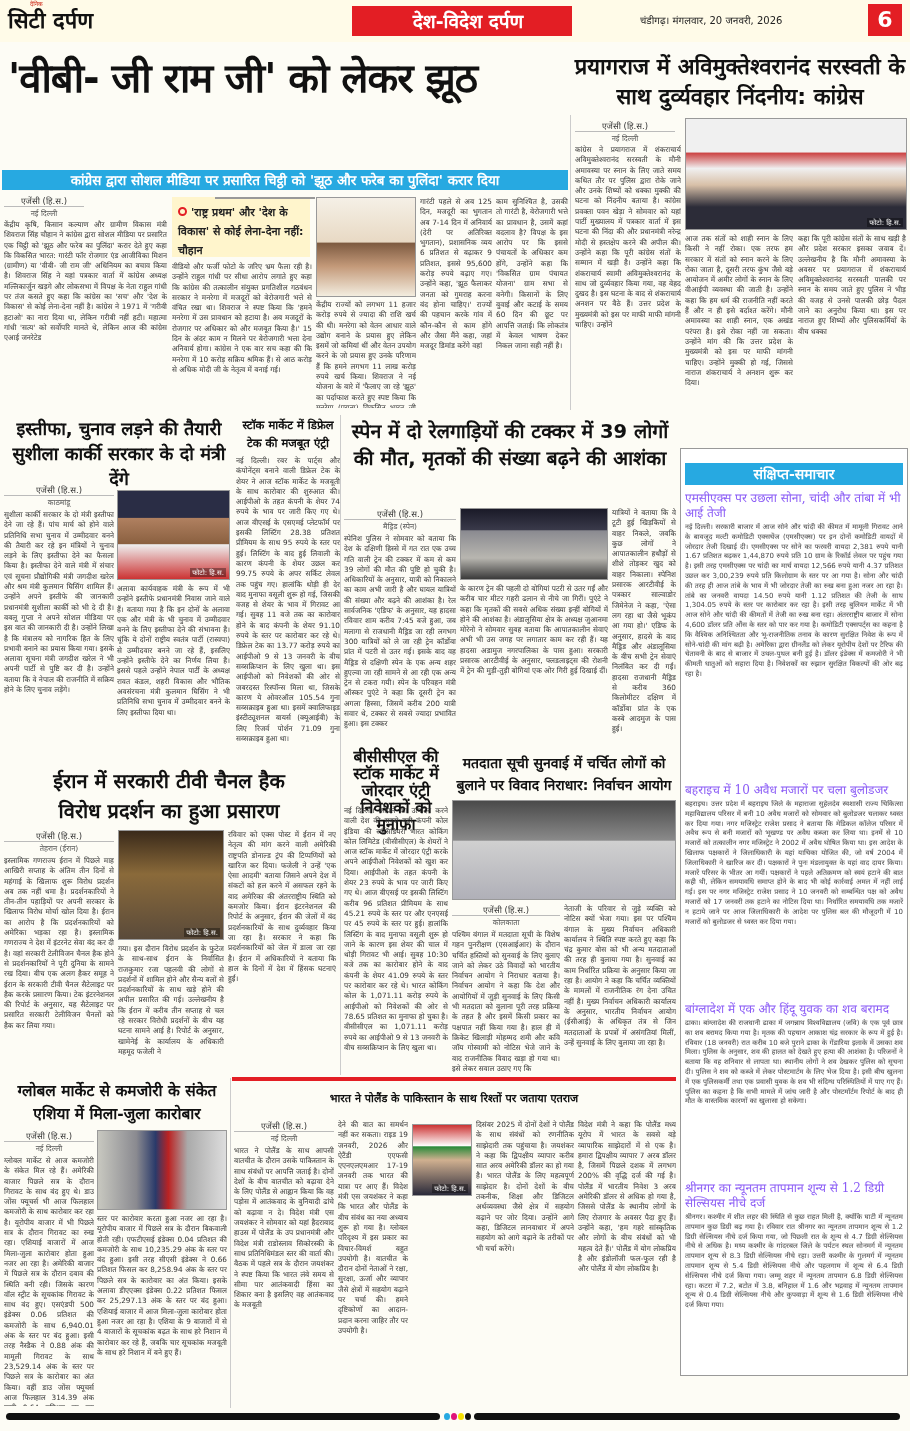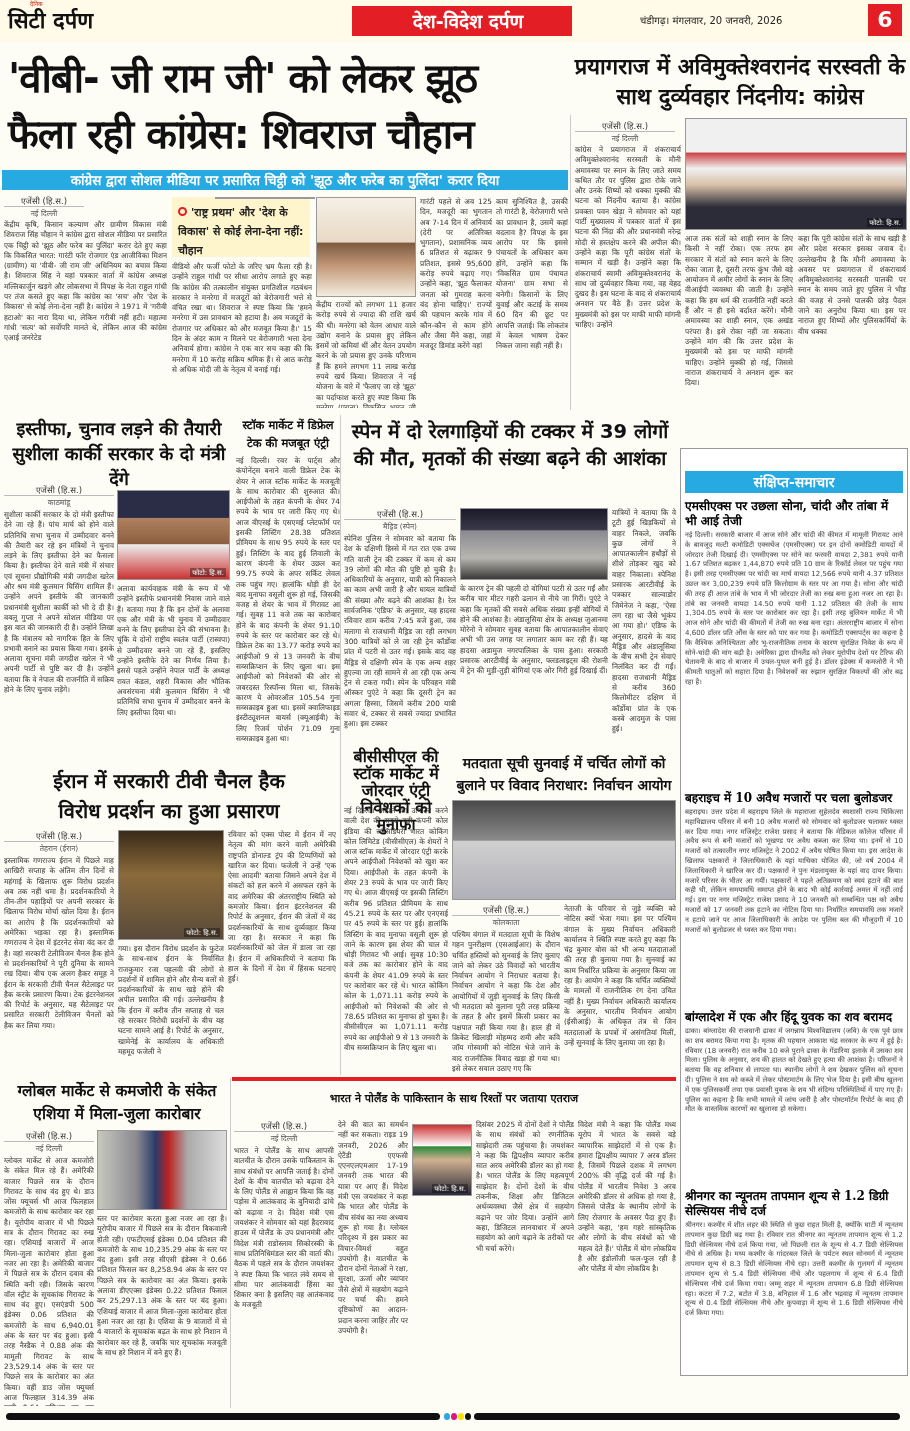--- a/index.html
+++ b/index.html
@@ -17,42 +17,41 @@
   .byline { font-size: 8.5px; text-align: center; color: #333; }
   .byline .loc { font-size: 7.5px; color: #555; display: block; border-top: 1px solid #bbb; margin-top: 0; padding-top: 1px; }
   .body-text { font-size: 7.3px; line-height: 10.3px; color: #333; text-align: justify; overflow: hidden; }
   .photo { background: linear-gradient(135deg, #6b6b6b, #3a3a3a); border: 1px solid #999; }
   .photo-cap { position: absolute; right: 3px; bottom: 2px; font-size: 7px; color: #fff; background: rgba(0,0,0,0.35); padding: 0 2px; }
   .quote-box { left: 172px; top: 197px; width: 138px; height: 60px; background: #fff5cc; padding: 4px 6px; }
   .quote-bullet { display: inline-block; width: 9px; height: 9px; border: 2px solid #e31e24; border-radius: 50%; margin-right: 4px; vertical-align: middle; }
   .quote-text { font-weight: bold; font-size: 11px; line-height: 15px; color: #222; }
   .h-sec { font-weight: bold; color: #111; text-align: center; }
   .samachar-box { left: 680px; top: 448px; width: 228px; height: 928px; border: 1px solid #999; background: #fff; }
-  .samachar-title { margin: 22px 4px 4px; height: 22px; background: #27a9e1; color: #fff; text-align: center; font-weight: bold; font-size: 14px; line-height: 22px; }
-  .brief-h { font-weight: bold; font-size: 12px; line-height: 15px; padding: 2px 4px; color: #000000; font-family: "DejaVu Serif", serif; }
+  .samachar-title { margin: 14px 4px 4px; height: 22px; background: #27a9e1; color: #fff; text-align: center; font-weight: bold; font-size: 14px; line-height: 22px; }
+  .brief-h { font-weight: normal; font-size: 12px; line-height: 15px; padding: 2px 4px; color: #8b5cf6; font-family: "DejaVu Serif", serif; }
   .brief-t { font-size: 7px; line-height: 9.8px; color: #444; padding: 0 4px; text-align: justify; overflow: hidden; }
   .red-rule { left: 232px; top: 1077px; width: 444px; height: 4px; background: #e31e24; }
   .footer-bar { top: 1413px; height: 7px; background: #111; border-radius: 4px; }
   .reg-dot { top: 1413px; width: 6px; height: 7px; border-radius: 50%; }
   .col-rule { background: #ccc; width: 1px; }
 </style>
 </head>
 <body>
 
 <div class="abs masthead">
   <div class="abs logo-small">दैनिक</div>
   <div class="abs logo">सिटी दर्पण</div>
   <div class="abs section-banner">देश-विदेश दर्पण</div>
   <div class="abs dateline">चंडीगढ़। मंगलवार, 20 जनवरी, 2026</div>
   <div class="abs page-num">6</div>
 </div>
 
 <div class="abs h-main">
   <div>'वीबी- जी राम जी' को लेकर झूठ</div>
-  <div>फैला रही कांग्रेस: शिवराज चौहान</div>
 </div>
 <div class="abs sub-banner">कांग्रेस द्वारा सोशल मीडिया पर प्रसारित चिट्ठी को 'झूठ और फरेब का पुलिंदा' करार दिया</div>
 
 <div class="abs byline" style="left:4px;top:195px;width:80px;">
   <span>एजेंसी (हि.स.)</span>
   <span class="loc">नई दिल्ली</span>
 </div>
 <div class="abs body-text" style="left:4px;top:220px;width:163px;height:188px;">केंद्रीय कृषि, किसान कल्याण और ग्रामीण विकास मंत्री शिवराज सिंह चौहान ने कांग्रेस द्वारा सोशल मीडिया पर प्रसारित एक चिट्ठी को 'झूठ और फरेब का पुलिंदा' करार देते हुए कहा कि विकसित भारत: गारंटी फॉर रोजगार एंड आजीविका मिशन (ग्रामीण) या 'वीबी- जी राम जी' अधिनियम का बचाव किया है। शिवराज सिंह ने यहां पत्रकार वार्ता में कांग्रेस अध्यक्ष मल्लिकार्जुन खड़गे और लोकसभा में विपक्ष के नेता राहुल गांधी पर तंज कसते हुए कहा कि कांग्रेस का 'सच' और 'देश के विकास' से कोई लेना-देना नहीं है। कांग्रेस ने 1971 में 'गरीबी हटाओ' का नारा दिया था, लेकिन गरीबी नहीं हटी। महात्मा गांधी 'सत्य' को सर्वोपरि मानते थे, लेकिन आज की कांग्रेस एआई जनरेटेड</div>
 
 <div class="abs quote-box">

